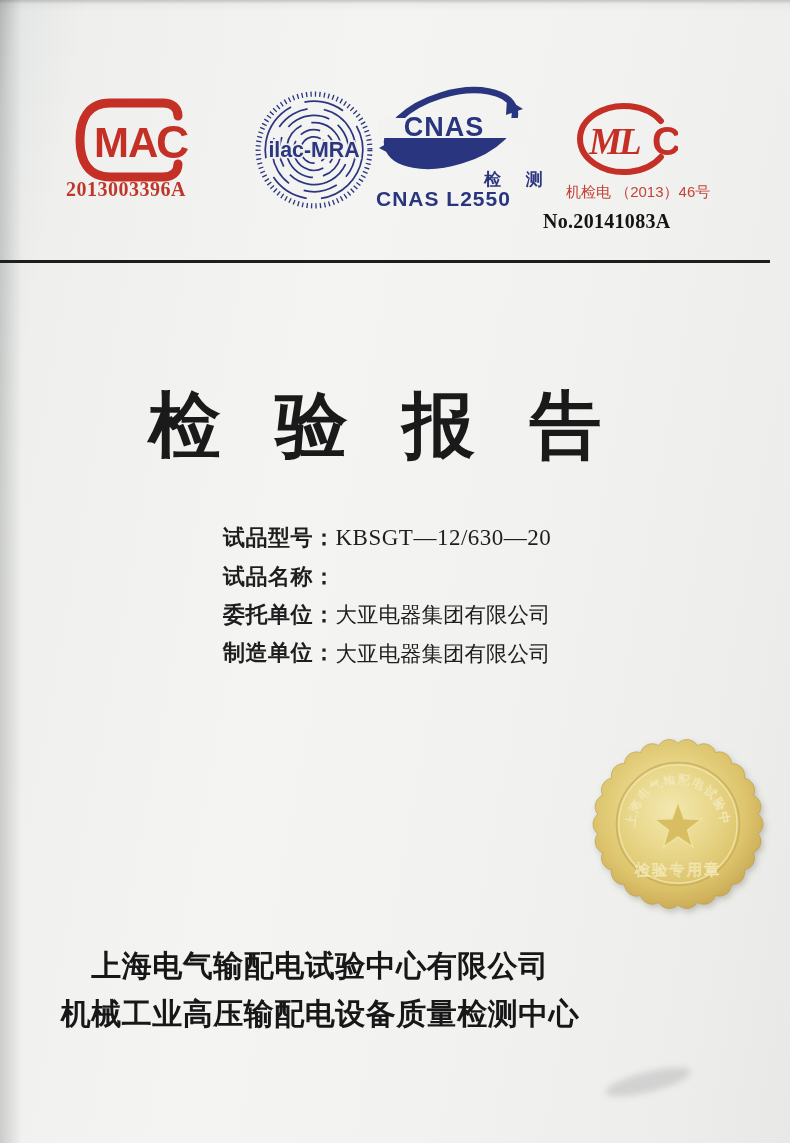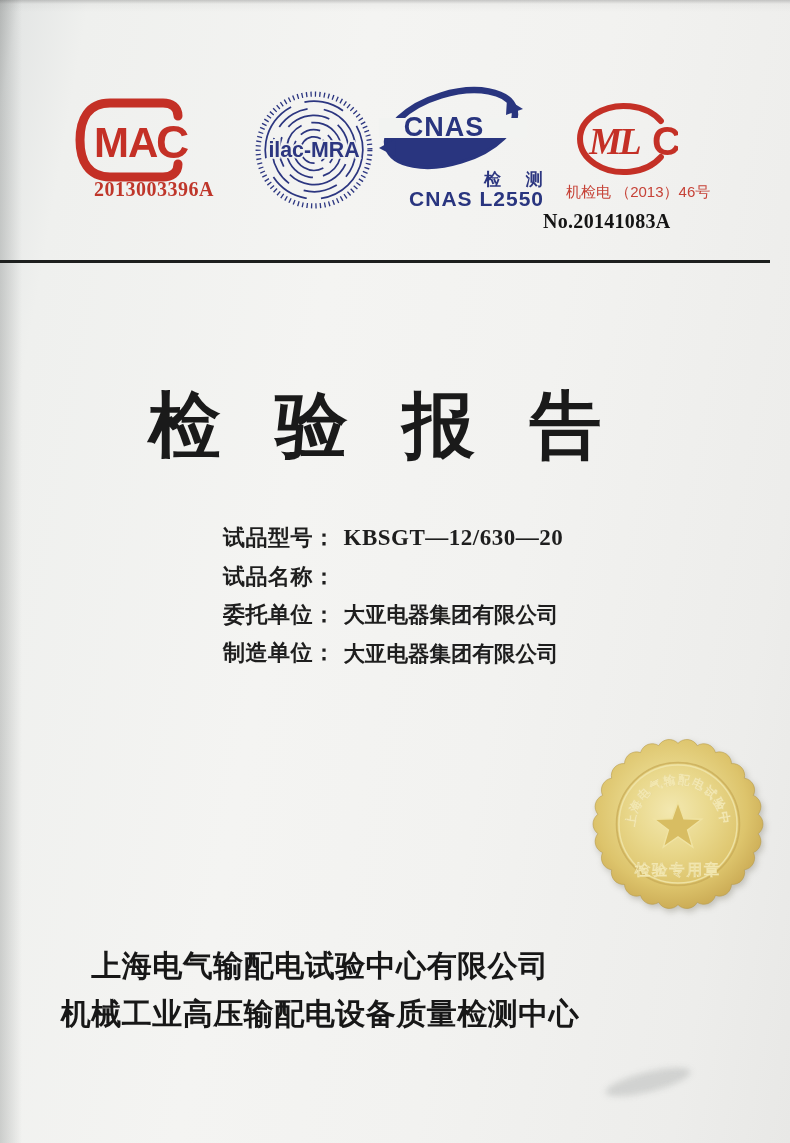--- a/index.html
+++ b/index.html
@@ -10,44 +10,44 @@
       linear-gradient(180deg, rgba(90,90,90,.30) 0, rgba(120,120,120,.06) 4px, rgba(0,0,0,0) 12px),
       linear-gradient(100deg, #d3d5d4 0, #e4e6e5 2%, #eff0ee 9%, #f4f4f2 38%, #f2f2f0 62%, #ededeb 88%, #e8e8e6 100%);
   }
   .edge-left{position:absolute;left:0;top:0;width:22px;height:100%;
     background:linear-gradient(90deg, rgba(70,75,74,.22), rgba(0,0,0,0));}
   .smudge{position:absolute;left:604px;top:1072px;width:88px;height:20px;border-radius:50%;
     background:rgba(95,100,98,.20);filter:blur(3px);transform:rotate(-14deg);}
 
   
   .cma-svg{position:absolute;left:74px;top:96px;width:126px;height:88px;}
-  .cma-number{position:absolute;left:66px;top:178px;width:148px;text-align:right;
+  .cma-number{position:absolute;left:66px;top:178px;width:148px;text-align:left;
     font-family:"Liberation Serif",serif;font-weight:700;font-size:20px;letter-spacing:.5px;color:#bf362a;}
   .ilac-svg{position:absolute;left:252px;top:88px;width:124px;height:124px;}
   .cnas-svg{position:absolute;left:378px;top:84px;width:150px;height:96px;}
   .cnas-jiance{position:absolute;left:484px;top:168px;font-size:17px;font-weight:700;color:#2c3680;word-spacing:20px;}
-  .cnas-no{position:absolute;left:376px;top:187px;width:168px;text-align:right;
+  .cnas-no{position:absolute;left:376px;top:187px;width:168px;text-align:left;
     font-size:21px;font-weight:700;letter-spacing:1px;color:#29357f;}
   .ml-svg{position:absolute;left:576px;top:99px;width:102px;height:82px;}
   .ml-caption{position:absolute;left:566px;top:183px;width:170px;font-size:15px;color:#c64237;font-weight:400;}
 
   .report-no{position:absolute;left:543px;top:210px;font-family:"Liberation Serif",serif;
     font-weight:700;font-size:20px;color:#141414;letter-spacing:.3px;}
   .divider{position:absolute;left:0;top:260px;width:770px;height:3px;background:#1d1f1e;}
 
   
   .title{position:absolute;left:-20px;top:330px;width:790px;text-align:center;
     font-size:72px;font-weight:700;color:#1a1a1a;}
   .title span{letter-spacing:55px;margin-right:-55px;}
 
   
   .fields{position:absolute;left:223px;top:519px;}
   .field-row{display:flex;align-items:center;height:38.4px;white-space:nowrap;}
   .field-label{font-size:22px;font-weight:700;color:#1e1e1e;letter-spacing:.5px;}
-  .field-value{font-size:21.5px;font-weight:700;color:#1e1e1e;margin-left:8px;}
+  .field-value{font-size:21.5px;font-weight:400;color:#1e1e1e;}
   .field-value.alnum{font-family:"Liberation Serif",serif;font-size:23px;letter-spacing:.5px;}
 
   
   .seal-svg{position:absolute;left:582px;top:728px;width:192px;height:192px;
     filter:drop-shadow(2px 3px 3px rgba(60,55,30,.25));}
 
   
   .footer-line{position:absolute;left:0;width:640px;text-align:center;
     font-size:30px;font-weight:700;color:#171717;}
   .footer-line.l1{top:946px;letter-spacing:.5px;}

